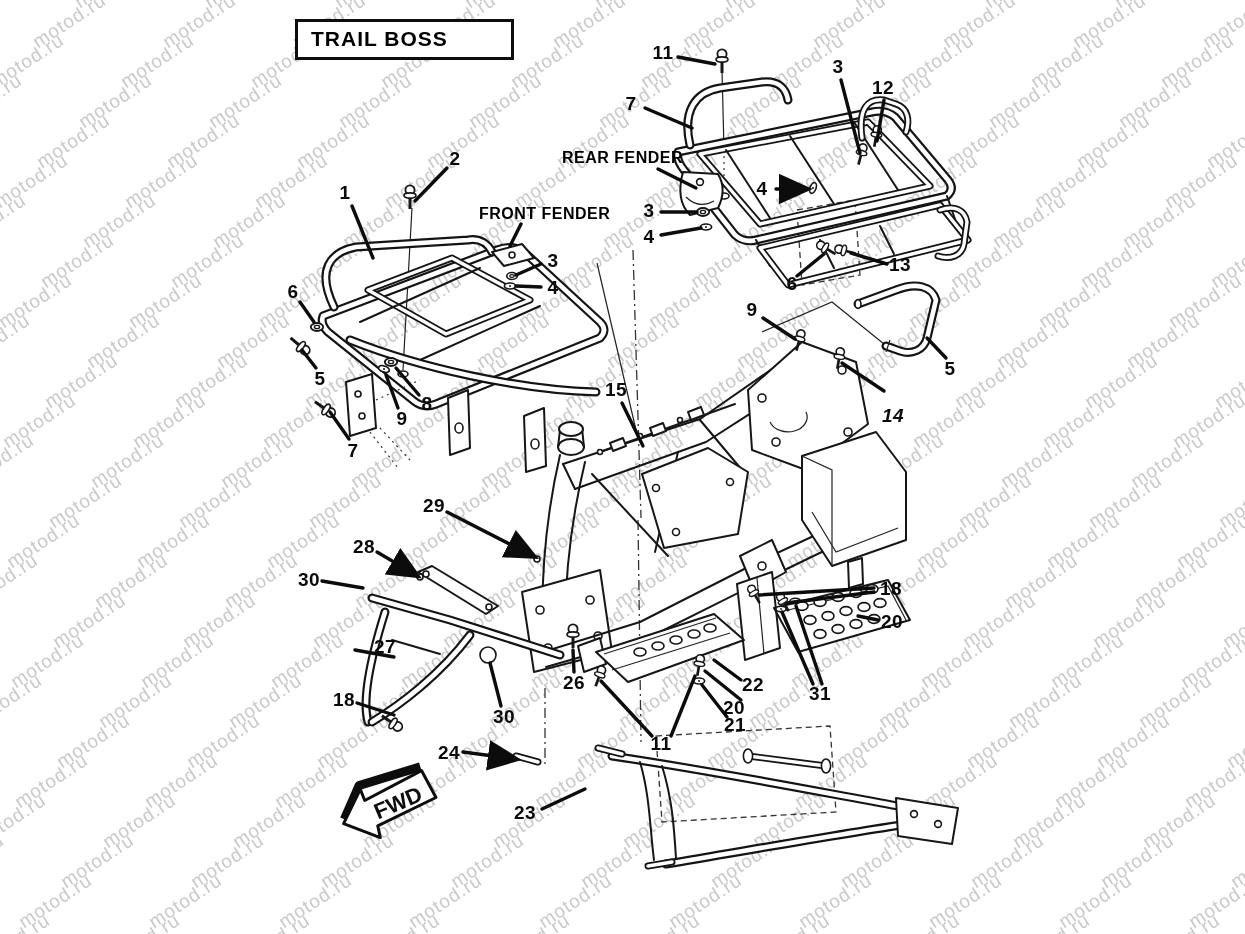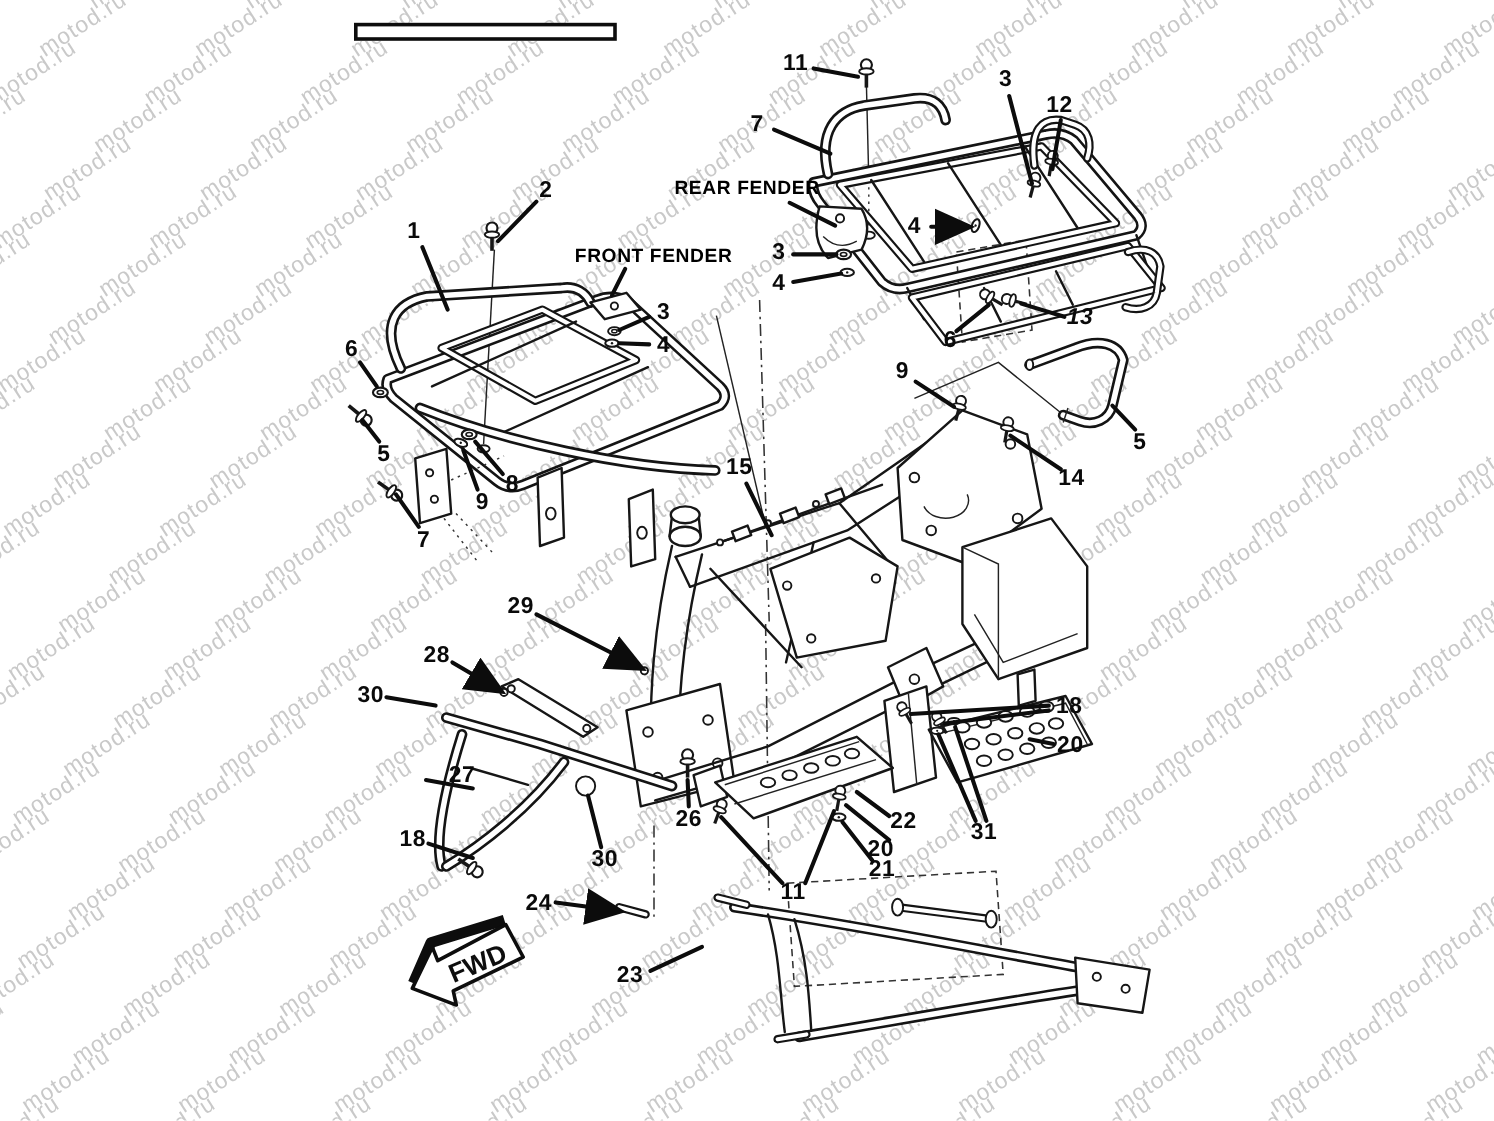--- a/index.html
+++ b/index.html
@@ -599,20 +599,21 @@
     </g>
 
     <g transform="translate(330,786) rotate(-17)">
       <path d="M 4,36 L 28,8 L 92,8" stroke="#0d0d0d" stroke-width="9" fill="none" stroke-linejoin="round"></path>
       <polygon points="2,40 28,12 29,24 92,12 98,42 34,52 33,64" fill="#ffffff" stroke="#0d0d0d" stroke-width="3" stroke-linejoin="round"></polygon>
       <text x="36" y="46" transform="rotate(-6 36 46)" font-size="22" font-weight="bold" font-family="Liberation Sans, sans-serif" fill="#0d0d0d">FWD</text>
     </g>
   </svg>
 
   <div class="note-box">
+    <div>TRAIL BOSS</div>
   </div>
 
   <div class="part-label" style="left:562px;top:149px;">REAR FENDER</div>
   <div class="part-label" style="left:479px;top:205px;">FRONT FENDER</div>
 
   <div>
       <span class="callout" style="left: 345px; top: 193px;">1</span>
       <span class="callout" style="left: 455px; top: 159px;">2</span>
       <span class="callout" style="left: 838px; top: 67px;">3</span>
       <span class="callout" style="left: 649px; top: 211px;">3</span>
@@ -623,22 +624,22 @@
       <span class="callout" style="left: 320px; top: 379px;">5</span>
       <span class="callout" style="left: 293px; top: 292px;">6</span>
       <span class="callout" style="left: 792px; top: 284px;">6</span>
       <span class="callout" style="left: 353px; top: 451px;">7</span>
       <span class="callout" style="left: 427px; top: 404px;">8</span>
       <span class="callout" style="left: 402px; top: 419px;">9</span>
       <span class="callout" style="left: 631px; top: 104px;">7</span>
       <span class="callout" style="left: 663px; top: 53px;">11</span>
       <span class="callout" style="left: 661px; top: 744px;">11</span>
       <span class="callout" style="left: 883px; top: 88px;">12</span>
-      <span class="callout" style="left: 900px; top: 265px; font-style: italic;">13</span>
-      <span class="callout" style="left: 893px; top: 399px;">14</span>
+      <span class="callout" style="left: 900px; top: 265px;">13</span>
+      <span class="callout" style="left: 893px; top: 416px; font-style: italic;">14</span>
       <span class="callout" style="left: 616px; top: 390px;">15</span>
       <span class="callout" style="left: 950px; top: 369px;">5</span>
       <span class="callout" style="left: 752px; top: 310px;">9</span>
       <span class="callout" style="left: 892px; top: 622px;">20</span>
       <span class="callout" style="left: 891px; top: 589px;">18</span>
       <span class="callout" style="left: 734px; top: 708px;">20</span>
       <span class="callout" style="left: 735px; top: 725px;">21</span>
       <span class="callout" style="left: 753px; top: 685px;">22</span>
       <span class="callout" style="left: 525px; top: 813px;">23</span>
       <span class="callout" style="left: 449px; top: 753px;">24</span>

